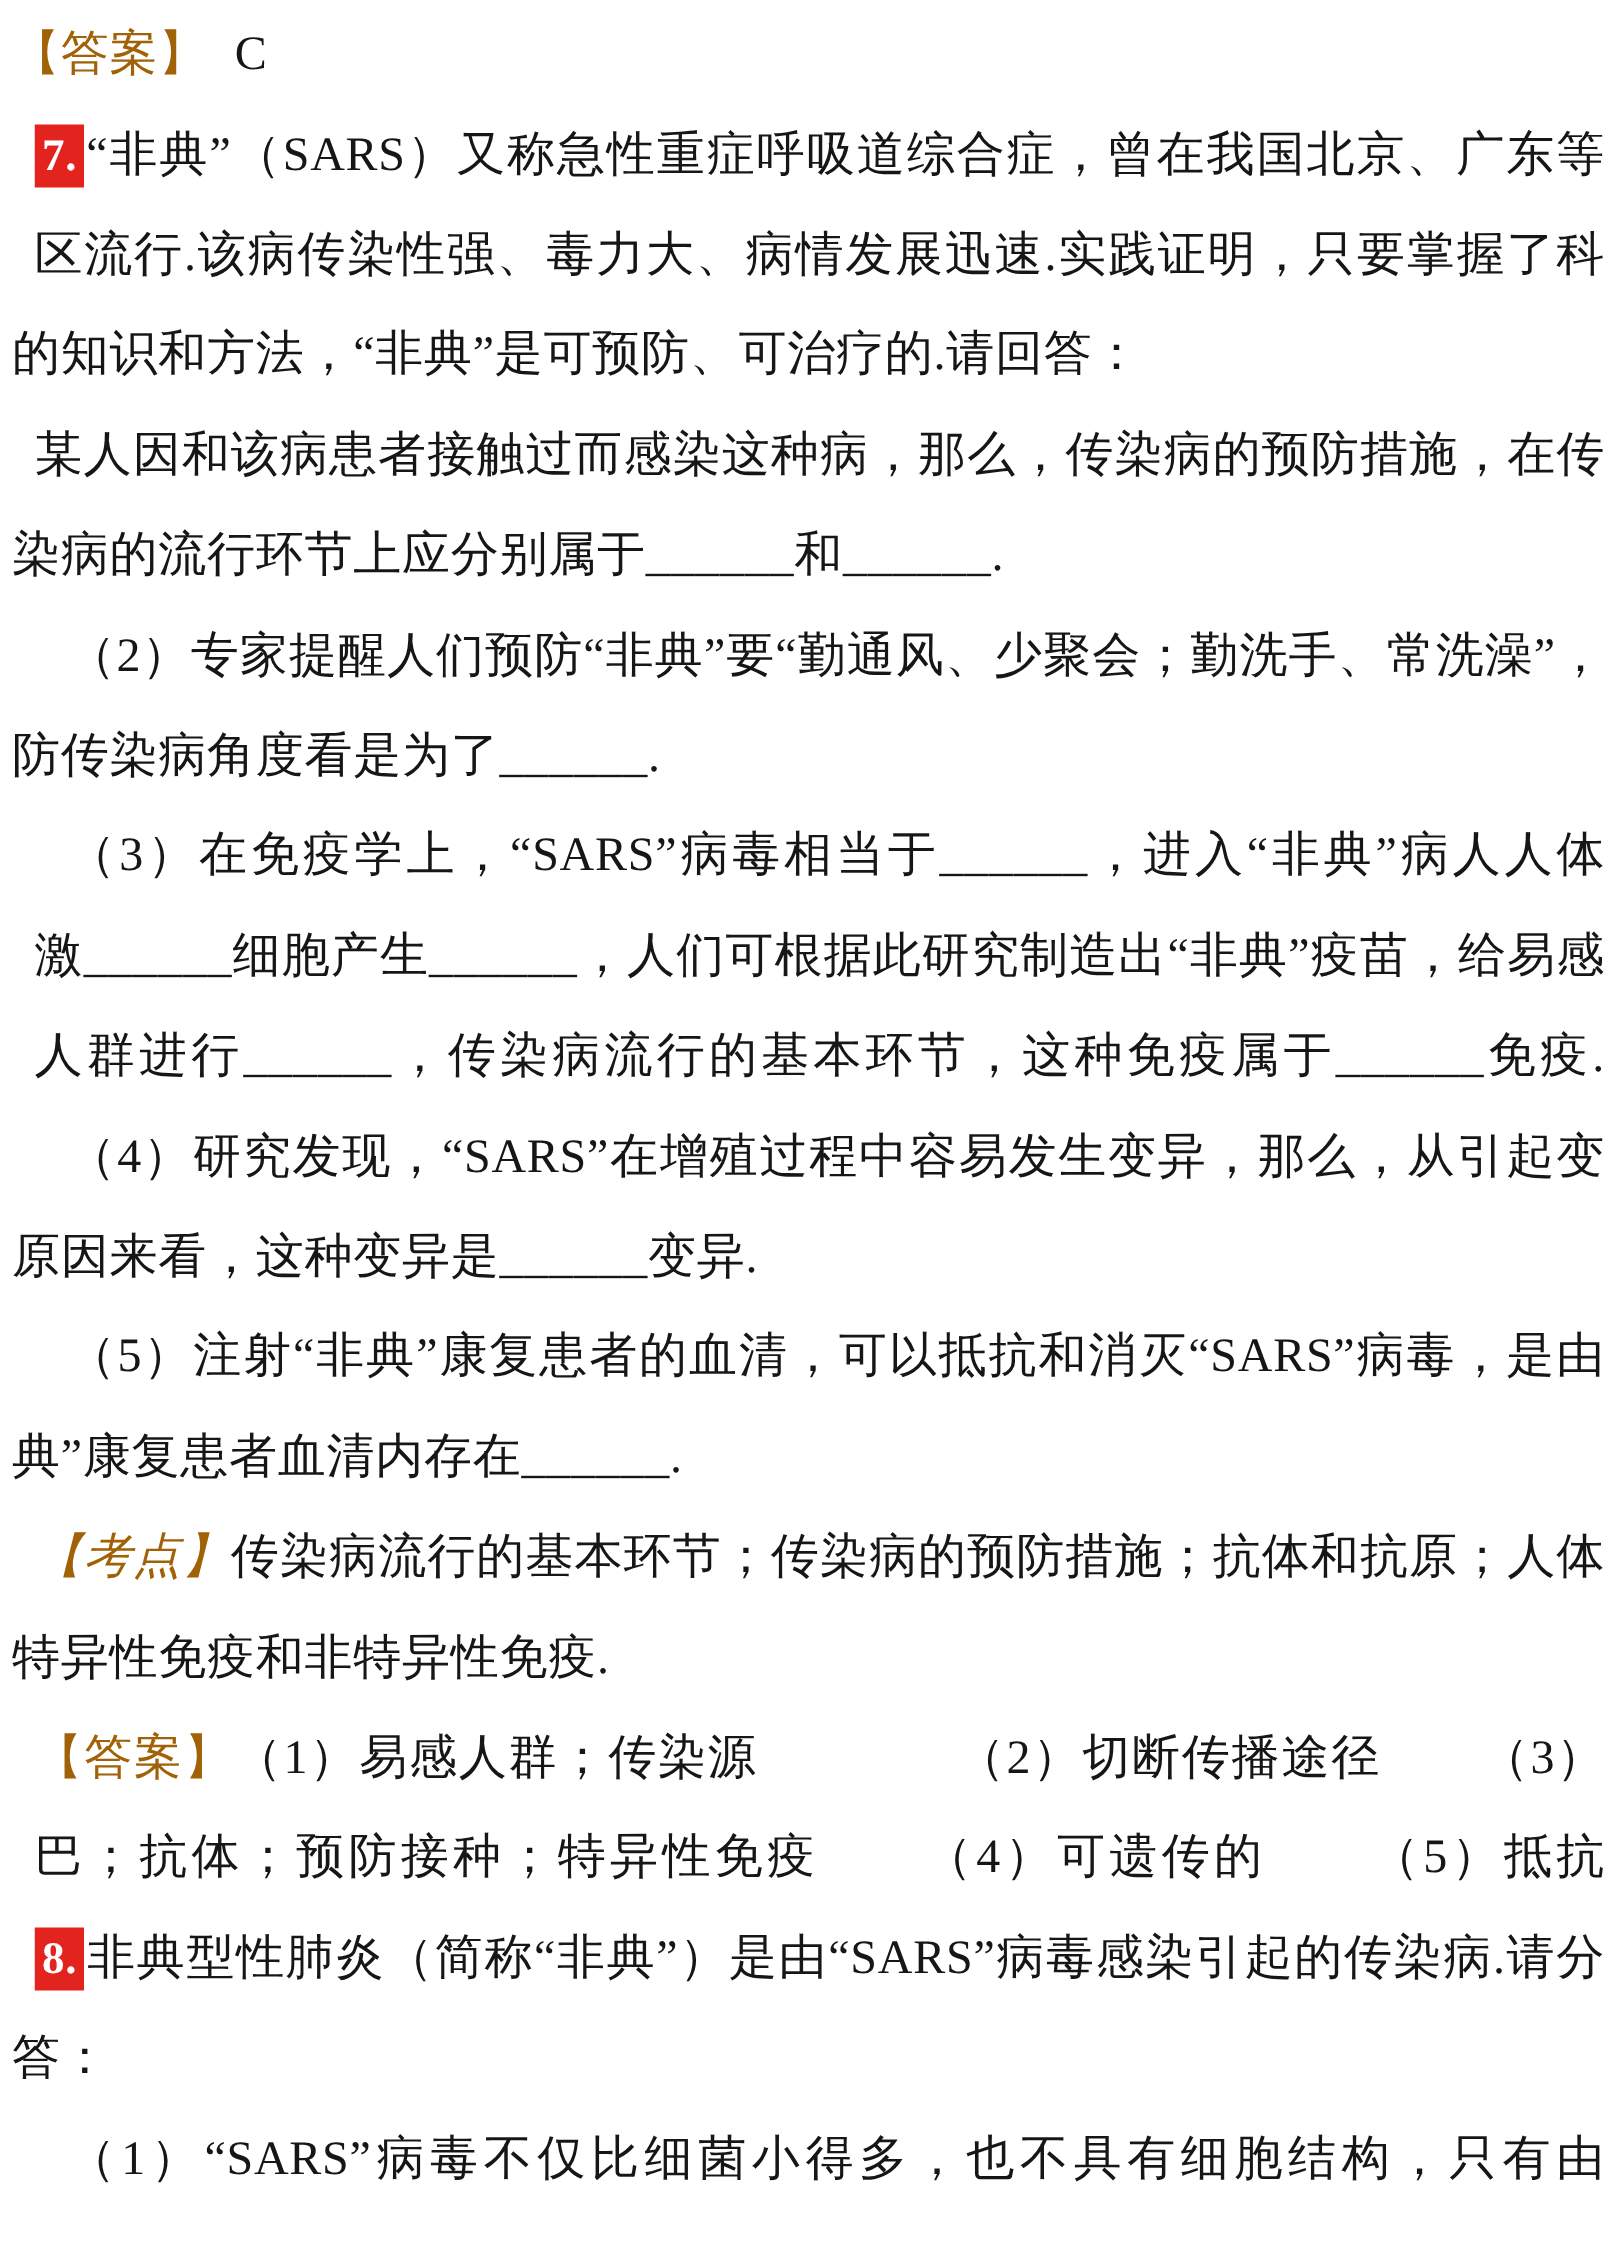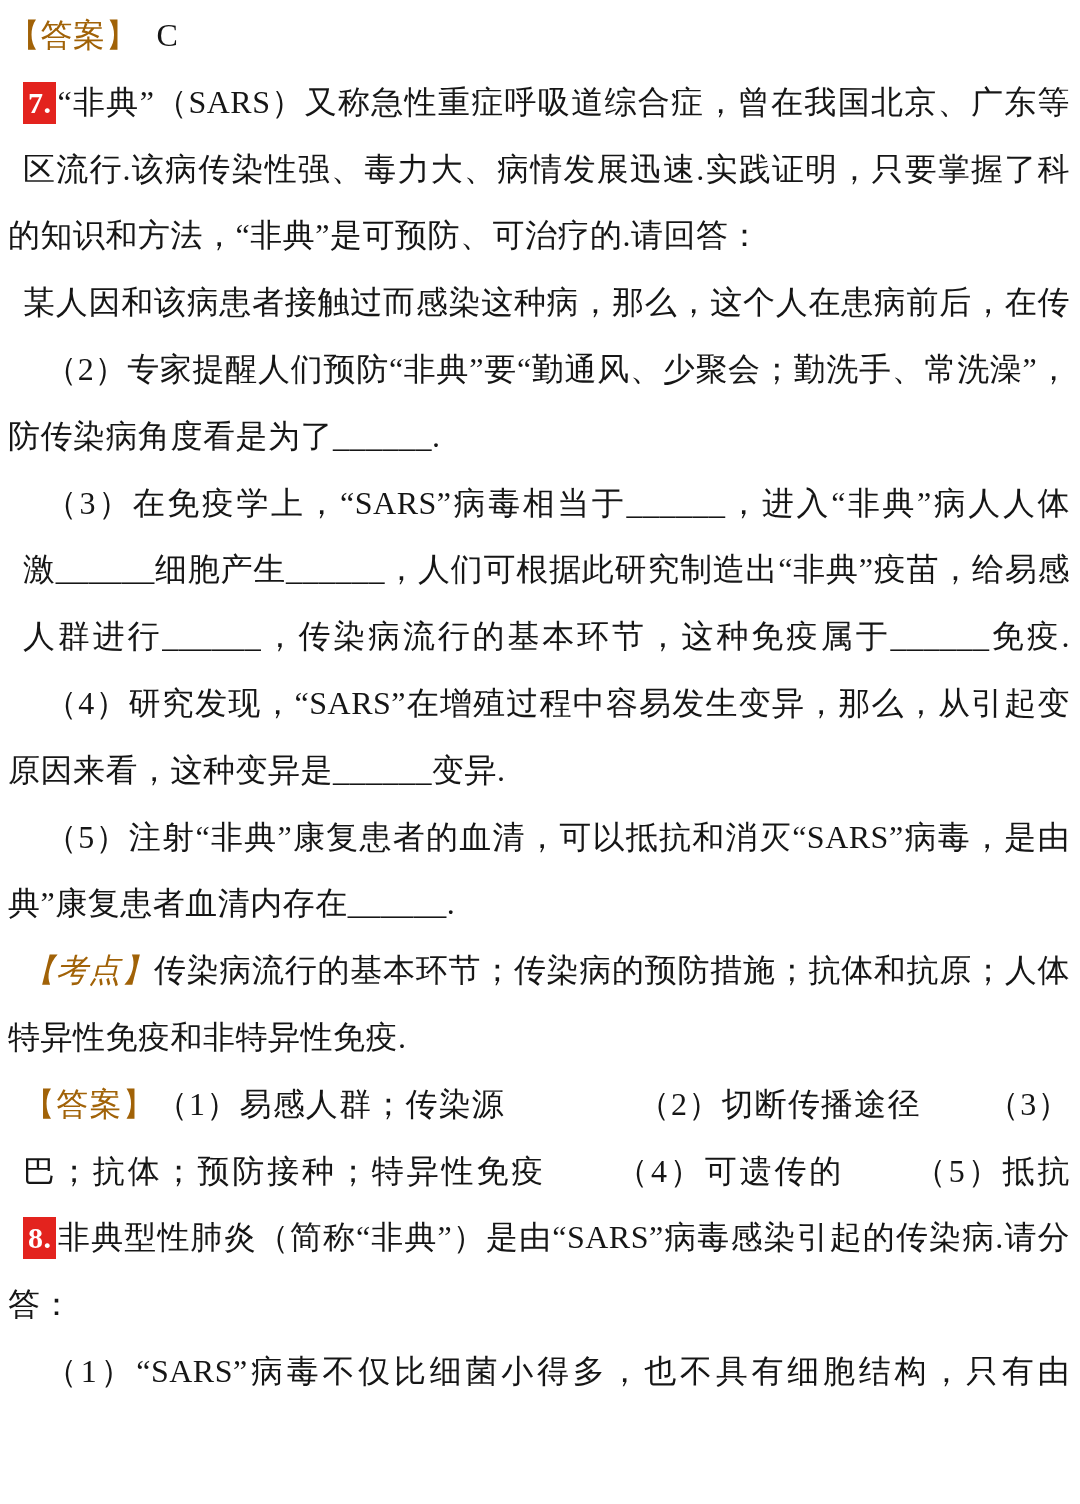--- a/index.html
+++ b/index.html
@@ -59,21 +59,22 @@
 <body>
 
 <div class="page">
 
   <div class="line"><span class="label-blue">【答案】</span><span class="label-gap"> </span><span>C</span></div>
 
   <div class="line justify"><span class="num-badge">7.</span><span>“非典”（SARS）又称急性重症呼吸道综合症，曾在我国北京、广东等地</span></div>
   <div class="line justify">区流行.该病传染性强、毒力大、病情发展迅速.实践证明，只要掌握了科学</div>
   <div class="line">的知识和方法，“非典”是可预防、可治疗的.请回答：</div>
 
-  <div class="line justify">某人因和该病患者接触过而感染这种病，那么，这个人在患病前后，在传</div>
+  <div class="line justify">某人因和该病患者接触过而感染这种病，那么，传染病的预防措施，在传</div>
+  <div class="line">染病的流行环节上应分别属于______和______.</div>
 
   <div class="line justify indent">（2）专家提醒人们预防“非典”要“勤通风、少聚会；勤洗手、常洗澡”，从预</div>
   <div class="line">防传染病角度看是为了______.</div>
 
   <div class="line justify indent">（3）在免疫学上，“SARS”病毒相当于______，进入“非典”病人人体后，刺</div>
   <div class="line justify">激______细胞产生______，人们可根据此研究制造出“非典”疫苗，给易感</div>
   <div class="line justify">人群进行______，传染病流行的基本环节，这种免疫属于______免疫.</div>
 
   <div class="line justify indent">（4）研究发现，“SARS”在增殖过程中容易发生变异，那么，从引起变异的</div>
   <div class="line">原因来看，这种变异是______变异.</div>

